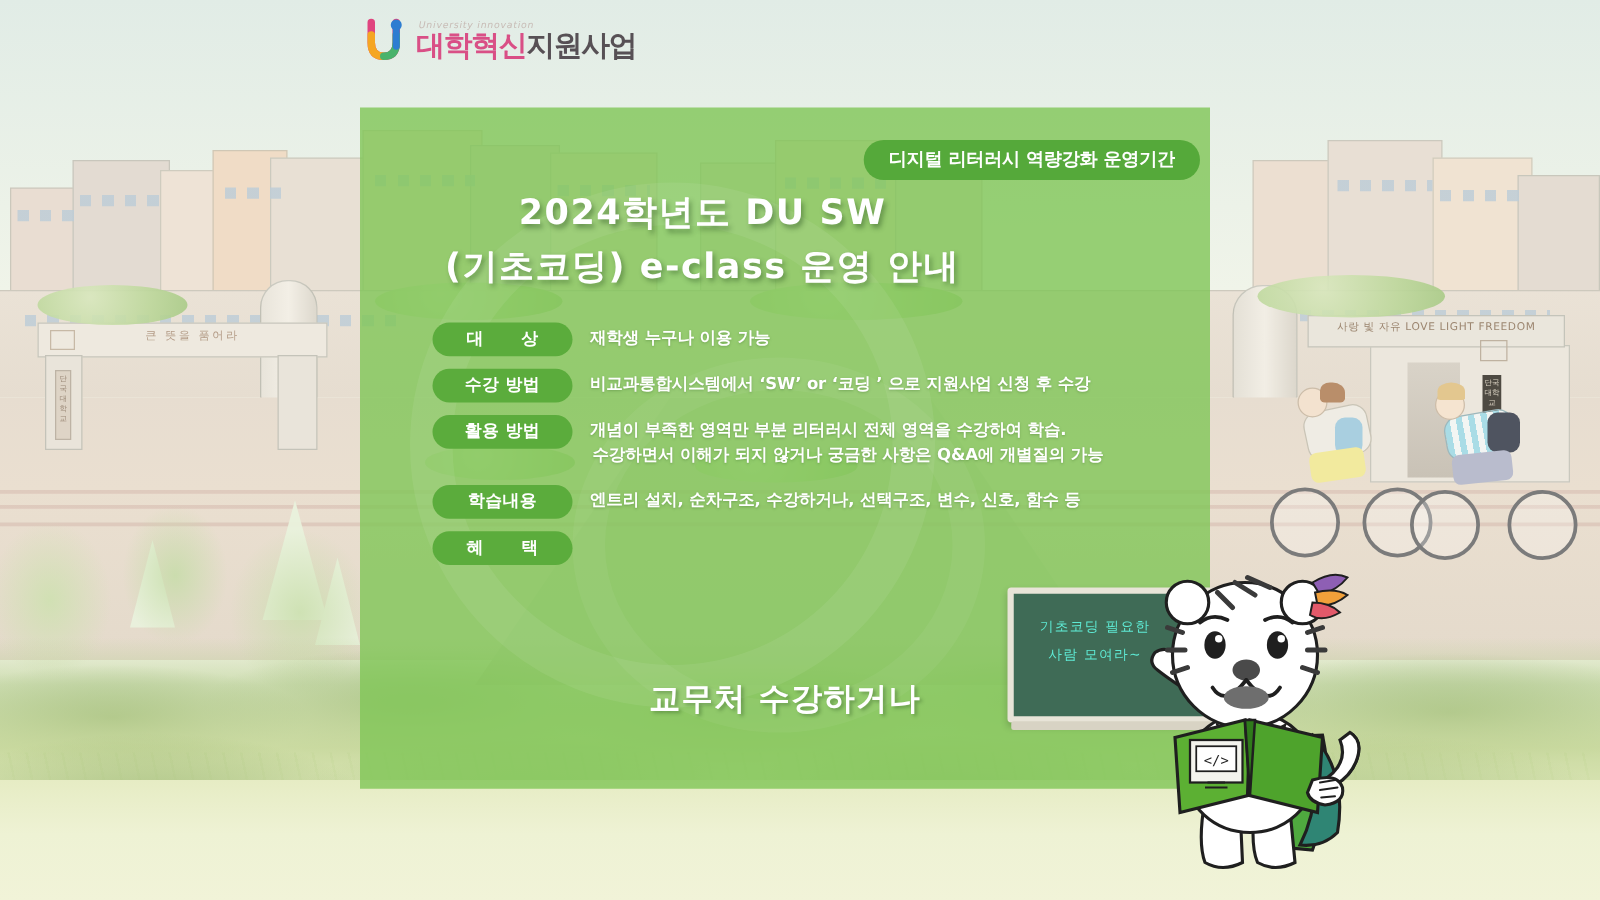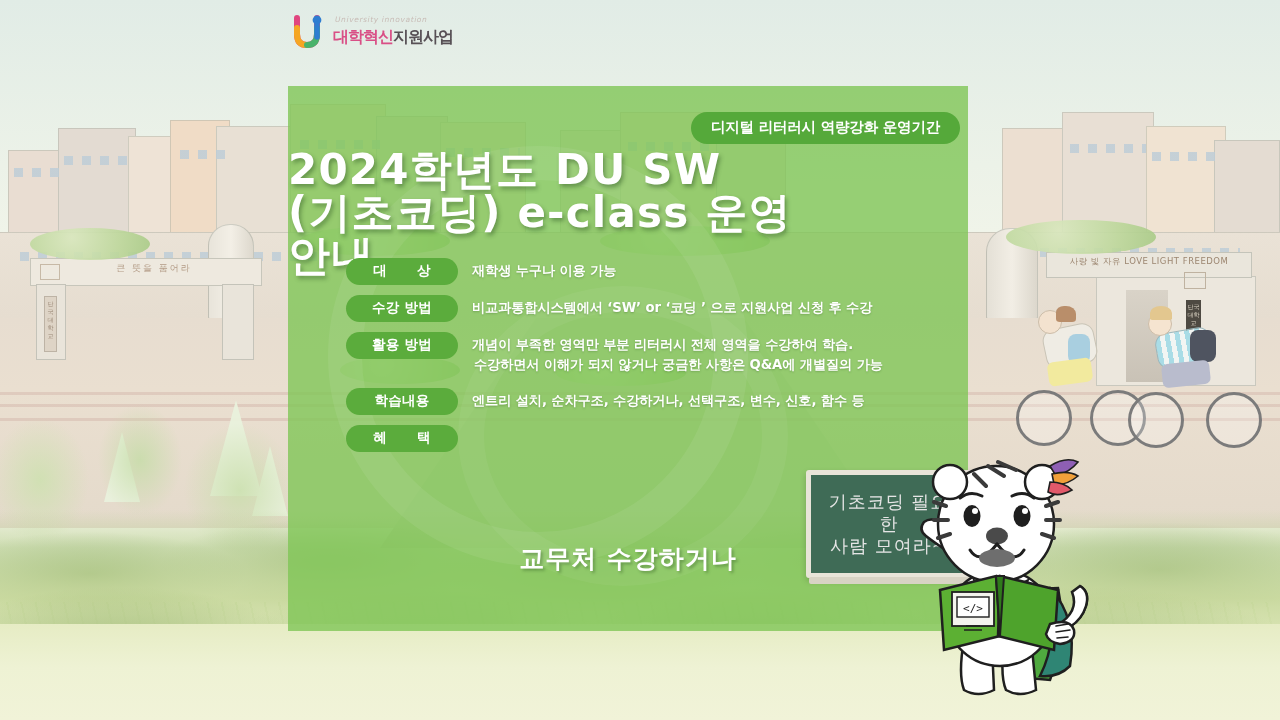--- a/index.html
+++ b/index.html
@@ -217,22 +217,23 @@
     color: #ffffff;
     font-size: 14.5px; font-weight: bold;
     padding: 6px 20px 7px;
     border-radius: 20px;
     letter-spacing: -0.2px;
     white-space: nowrap;
   }
 
   .title {
     position: absolute; left: 0; top: 62px; width: 548px;
+    text-align: center;
     color: #ffffff;
-    font-size: 42px;
+    font-size: 28px;
     font-weight: bold;
     line-height: 43px;
     letter-spacing: 1.2px;
     text-shadow: 2px 3px 4px rgba(40,80,30,.45);
     font-family: "DejaVu Sans", "Liberation Sans", sans-serif;
   }
   .title .line2 { display: block; }
 
   .info-table {
     position: absolute; left: 58px; top: 172px; width: 600px;
@@ -281,23 +282,23 @@
 
   
   .chalkboard {
     position: absolute; left: 806px; top: 470px; width: 190px; height: 108px;
     background: #3f6b56;
     border: 5px solid #e8e4d8;
     border-radius: 3px;
     box-shadow: 0 3px 6px rgba(0,0,0,.18);
   }
   .chalk-text {
-    position: absolute; left: 13px; top: 16px; width: 130px;
-    color: #e5e5e5;
-    font-size: 18px;
+    position: absolute; left: 0; top: 16px; width: 130px;
+    color: #5eead4;
+    font-size: 11px;
     line-height: 22px;
     text-align: center;
     letter-spacing: 1px;
   }
   .chalk-text .l2 { display:block; }
   .chalk-tray {
     position: absolute; left: -2px; bottom: -11px; width: 194px; height: 7px;
     background: #d8d3c4; border-radius: 2px;
   }
 
@@ -308,21 +309,21 @@
   .logo {
     position: absolute; left: 292px; top: 14px;
     display: flex; align-items: flex-end; gap: 7px;
   }
   .logo-mark { position: relative; width: 34px; height: 36px; }
   .logo-text-wrap { position: relative; padding-bottom: 1px; }
   .logo-sub {
     font-size: 7.5px; color: #c8bcb6; letter-spacing: .6px;
     margin-bottom: 1px; margin-left: 2px; font-style: italic;
   }
-  .logo-main { font-size: 16px; font-weight: bold; letter-spacing: -1px; line-height: 24px; }
+  .logo-main { font-size: 23px; font-weight: bold; letter-spacing: -1px; line-height: 24px; }
   .logo-main .pink { color: #d94f86; }
   .logo-main .gray { color: #575055; }
 </style>
 </head>
 <body>
 
 <div class="poster">
 
   <div class="bg">
     <div class="sky"></div>

